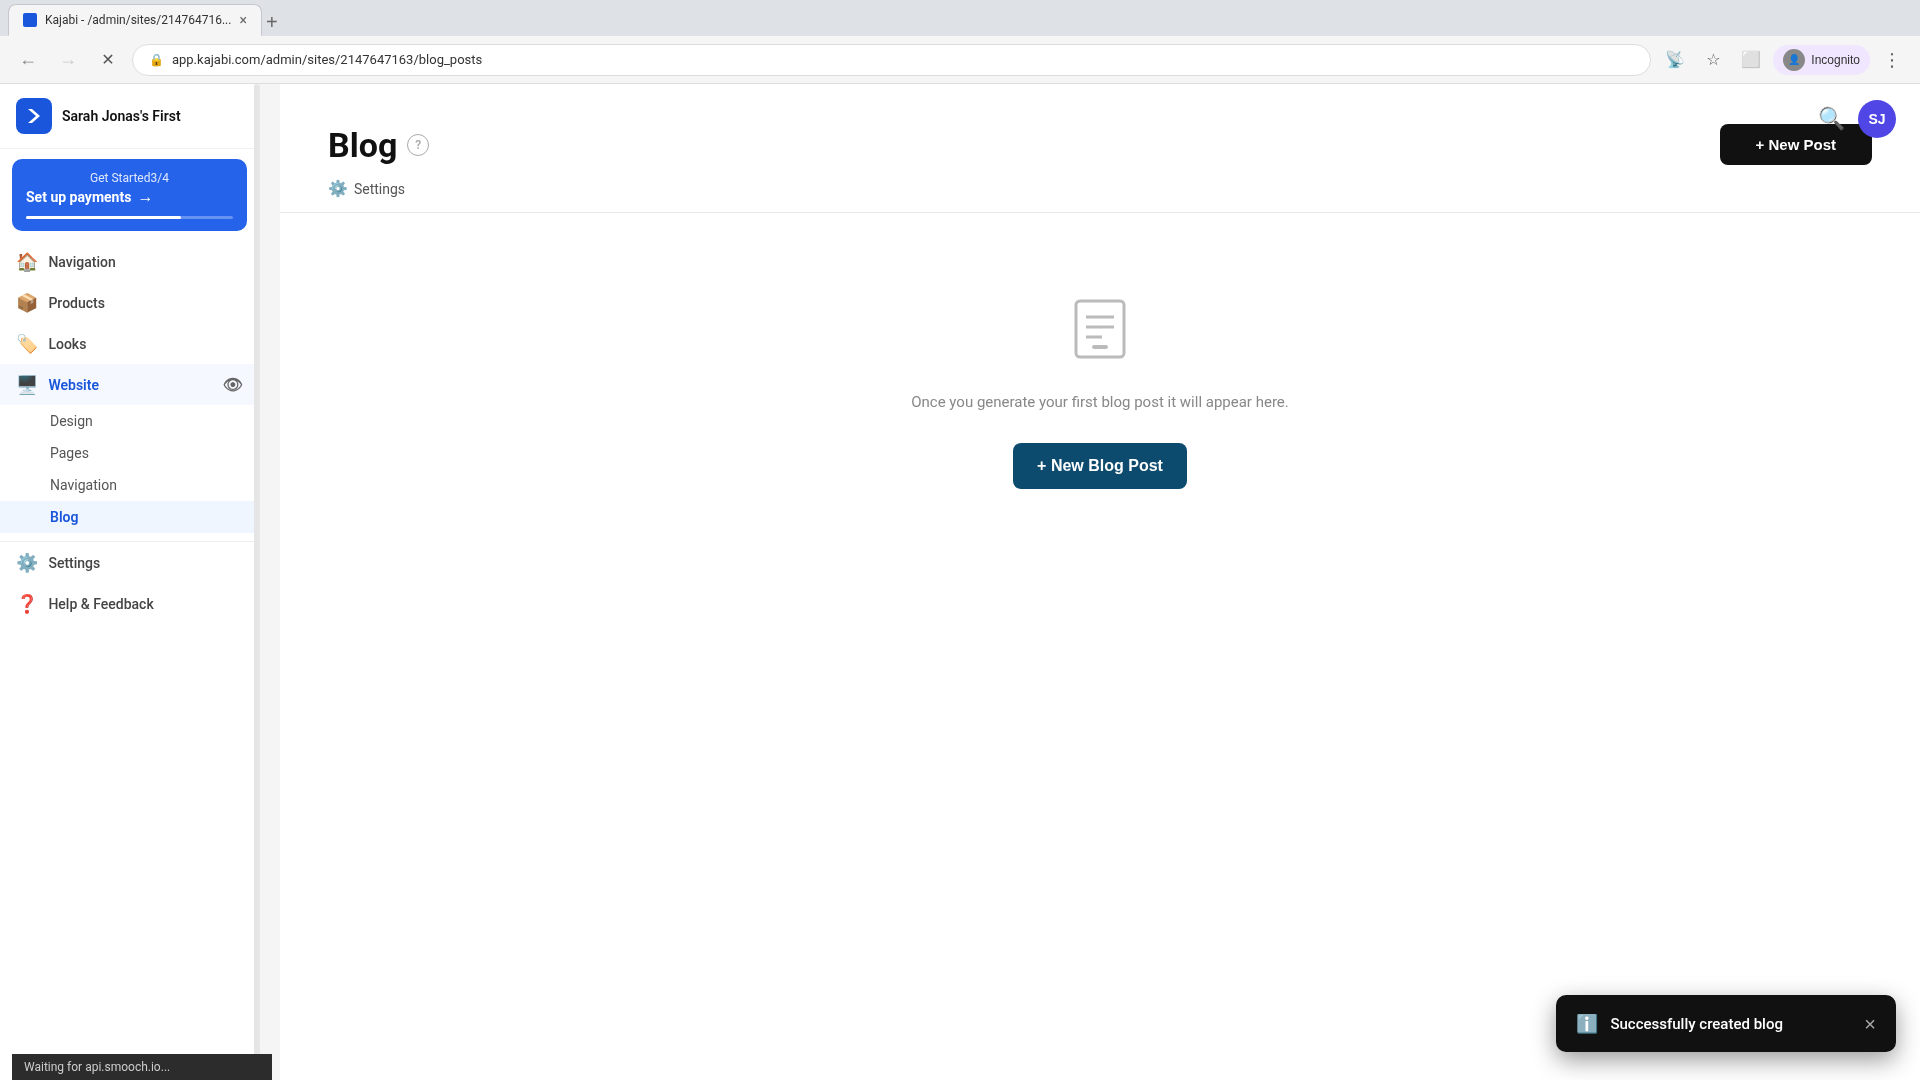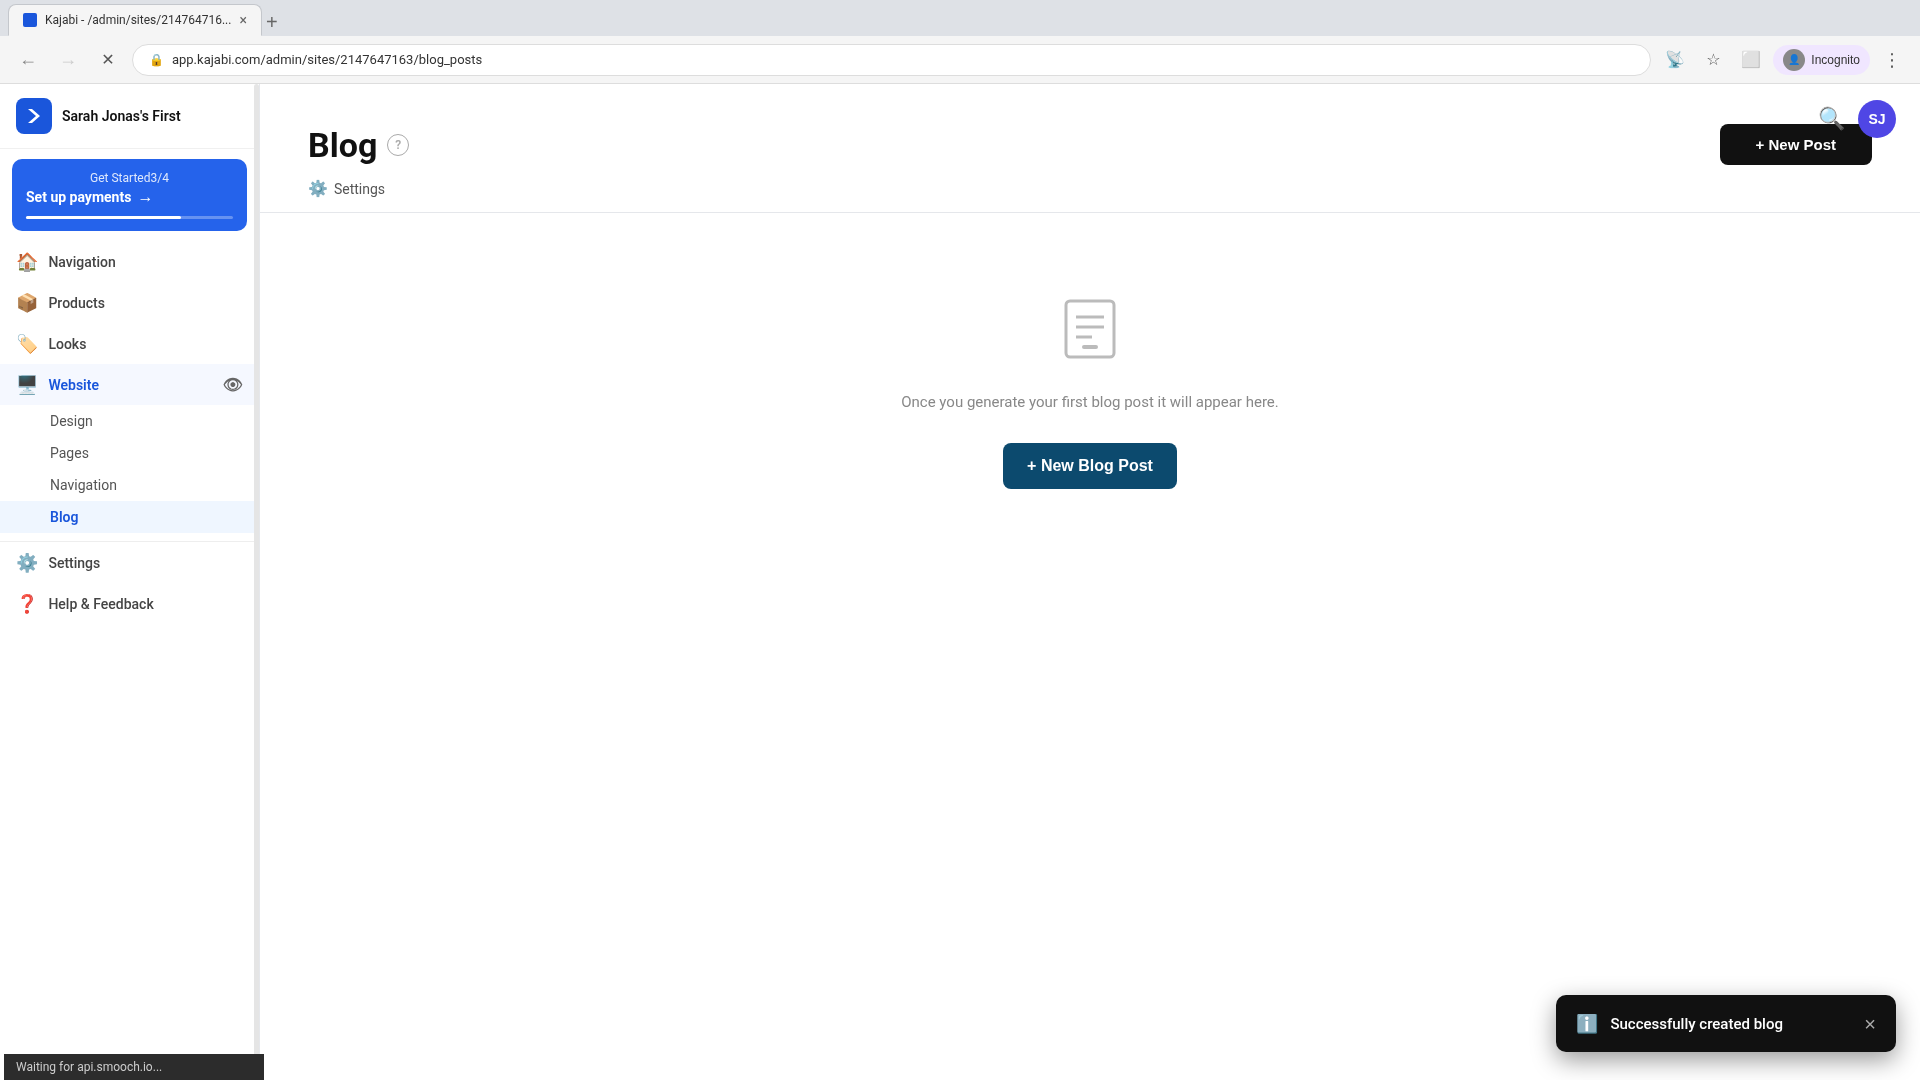--- a/index.html
+++ b/index.html
@@ -1,19 +1,19 @@
 <!DOCTYPE html>
 <html><head>
   <meta charset="utf-8">
   <style>
     * { box-sizing: border-box; margin: 0; padding: 0; }
     body { font-family: -apple-system, BlinkMacSystemFont, 'Segoe UI', Roboto, sans-serif; background: #f5f5f5; display: flex; flex-direction: column; height: 1080px; width: 1920px; overflow: hidden; }
 
     
-    .app-layout { display: flex; flex: 1; height: calc(1080px - 100px); }
+    .app-layout { display: flex; flex: 1; height: calc(1080px - 100px); gap: 20px; }
   </style>
 </head>
 <body>
 
 <div style="background:#dee1e6; height:36px; display:flex; align-items:flex-end; padding:0 8px;">
   <div style="background:#f5f5f5; border-radius:8px 8px 0 0; padding:6px 14px; font-size:13px; color:#333; display:flex; align-items:center; gap:8px; height:32px; min-width:210px; border:1px solid #c4c7cc; border-bottom:1px solid #f5f5f5;">
     <div style="width:14px;height:14px;background:#1a56db;border-radius:2px;"></div>
     <span style="font-size:12px;flex:1;overflow:hidden;white-space:nowrap;text-overflow:ellipsis;">Kajabi - /admin/sites/214764716...</span>
     <span style="color:#666;font-size:14px;cursor:pointer;">×</span>
   </div>
@@ -155,15 +155,15 @@
     </div>
   </div>
 </div>
 
 <div style="position:fixed;bottom:28px;right:24px;background:#111;color:white;border-radius:10px;padding:18px 20px;display:flex;align-items:center;gap:12px;font-size:15px;min-width:340px;box-shadow:0 8px 24px rgba(0,0,0,0.4);z-index:1000;">
   <span style="font-size:18px;color:#60a5fa;">ℹ️</span>
   <span style="flex:1;font-weight:500;">Successfully created blog</span>
   <button style="background:none;border:none;color:#aaa;font-size:20px;cursor:pointer;line-height:1;">×</button>
 </div>
 
-<div style="position:fixed;bottom:0;left:4px;width:260px;background:#2c2c2c;color:#ccc;font-size:12px;padding:0 12px;height:26px;display:flex;align-items:center;">
+<div style="position:fixed;bottom:0;left:12px;width:260px;background:#2c2c2c;color:#ccc;font-size:12px;padding:0 12px;height:26px;display:flex;align-items:center;">
   <span>Waiting for api.smooch.io...</span>
 </div>
 
 </body></html>

